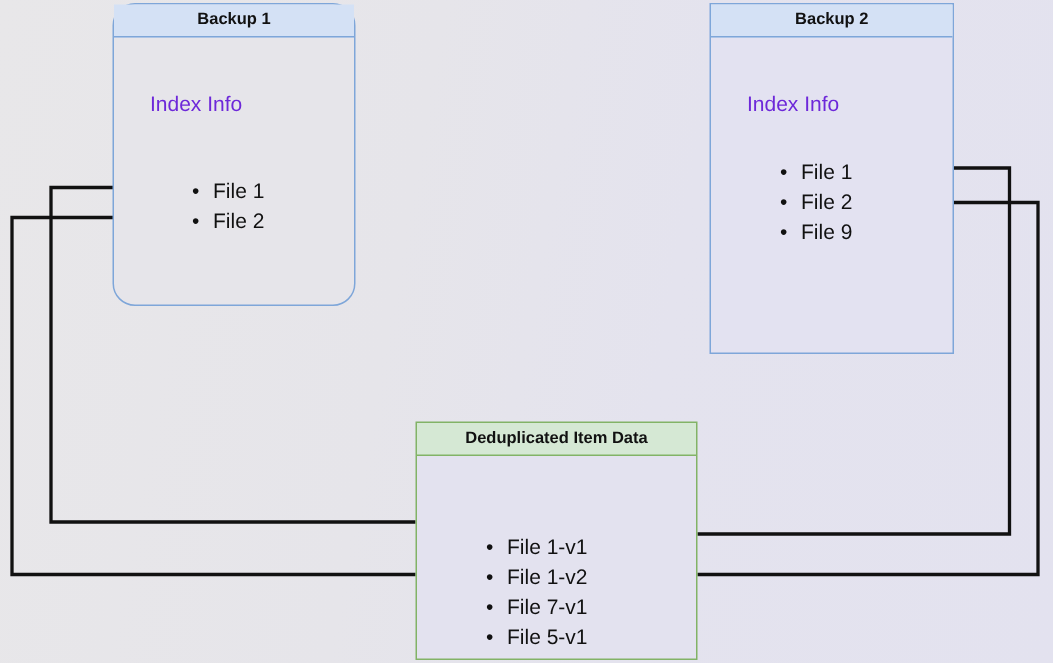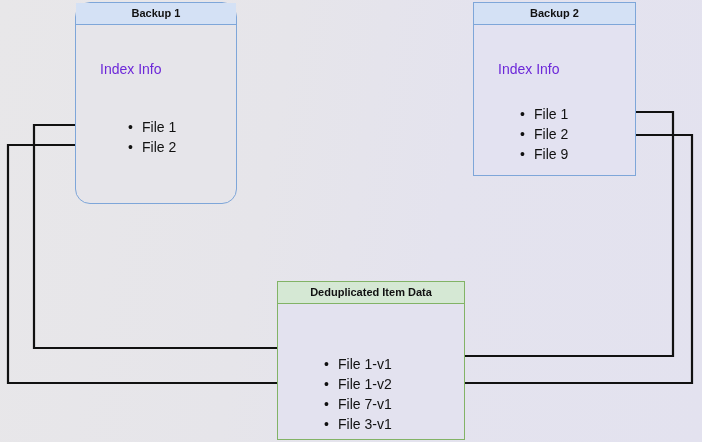--- a/index.html
+++ b/index.html
@@ -65,21 +65,21 @@
     line-height: 20px;
     color: #111111;
   }
 
   
   #backup1 { left: 75px; top: 2px; width: 162px; height: 202px; border-radius: 15px; }
   #backup1 .node-caption { left: 24px; top: 36px; }
   #backup1 .bullets { left: 50px; top: 92px; }
 
   
-  #backup2 { left: 473px; top: 2px; width: 163px; height: 174px; background: #e3e2f1; }
+  #backup2 { left: 473px; top: 2px; width: 163px; height: 234px; background: #e3e2f1; }
   #backup2 .node-caption { left: 24px; top: 36px; }
   #backup2 .bullets { left: 44px; top: 79px; }
 
   
   #dedup { left: 257px; top: 281px; width: 188px; height: 159px;
            border-color: #82b366; background: #e3e2ef; margin-left: 20px; }
   #dedup .node-header { background: #d5e8d4; border-bottom-color: #82b366; }
   #dedup .bullets { left: 44px; top: 50px; text-align: center; }
 
   svg#edges {
@@ -136,18 +136,18 @@
     </div>
   </div>
 
   <div class="node" id="dedup">
     <div class="node-header">Deduplicated Item Data</div>
     <div class="node-body">
       <ul class="bullets">
         <li>File 1-v1</li>
         <li>File 1-v2</li>
         <li>File 7-v1</li>
-        <li>File 3-v1</li>
+        <li>File 5-v1</li>
       </ul>
     </div>
   </div>
 
 </div>
 
 </body></html>

